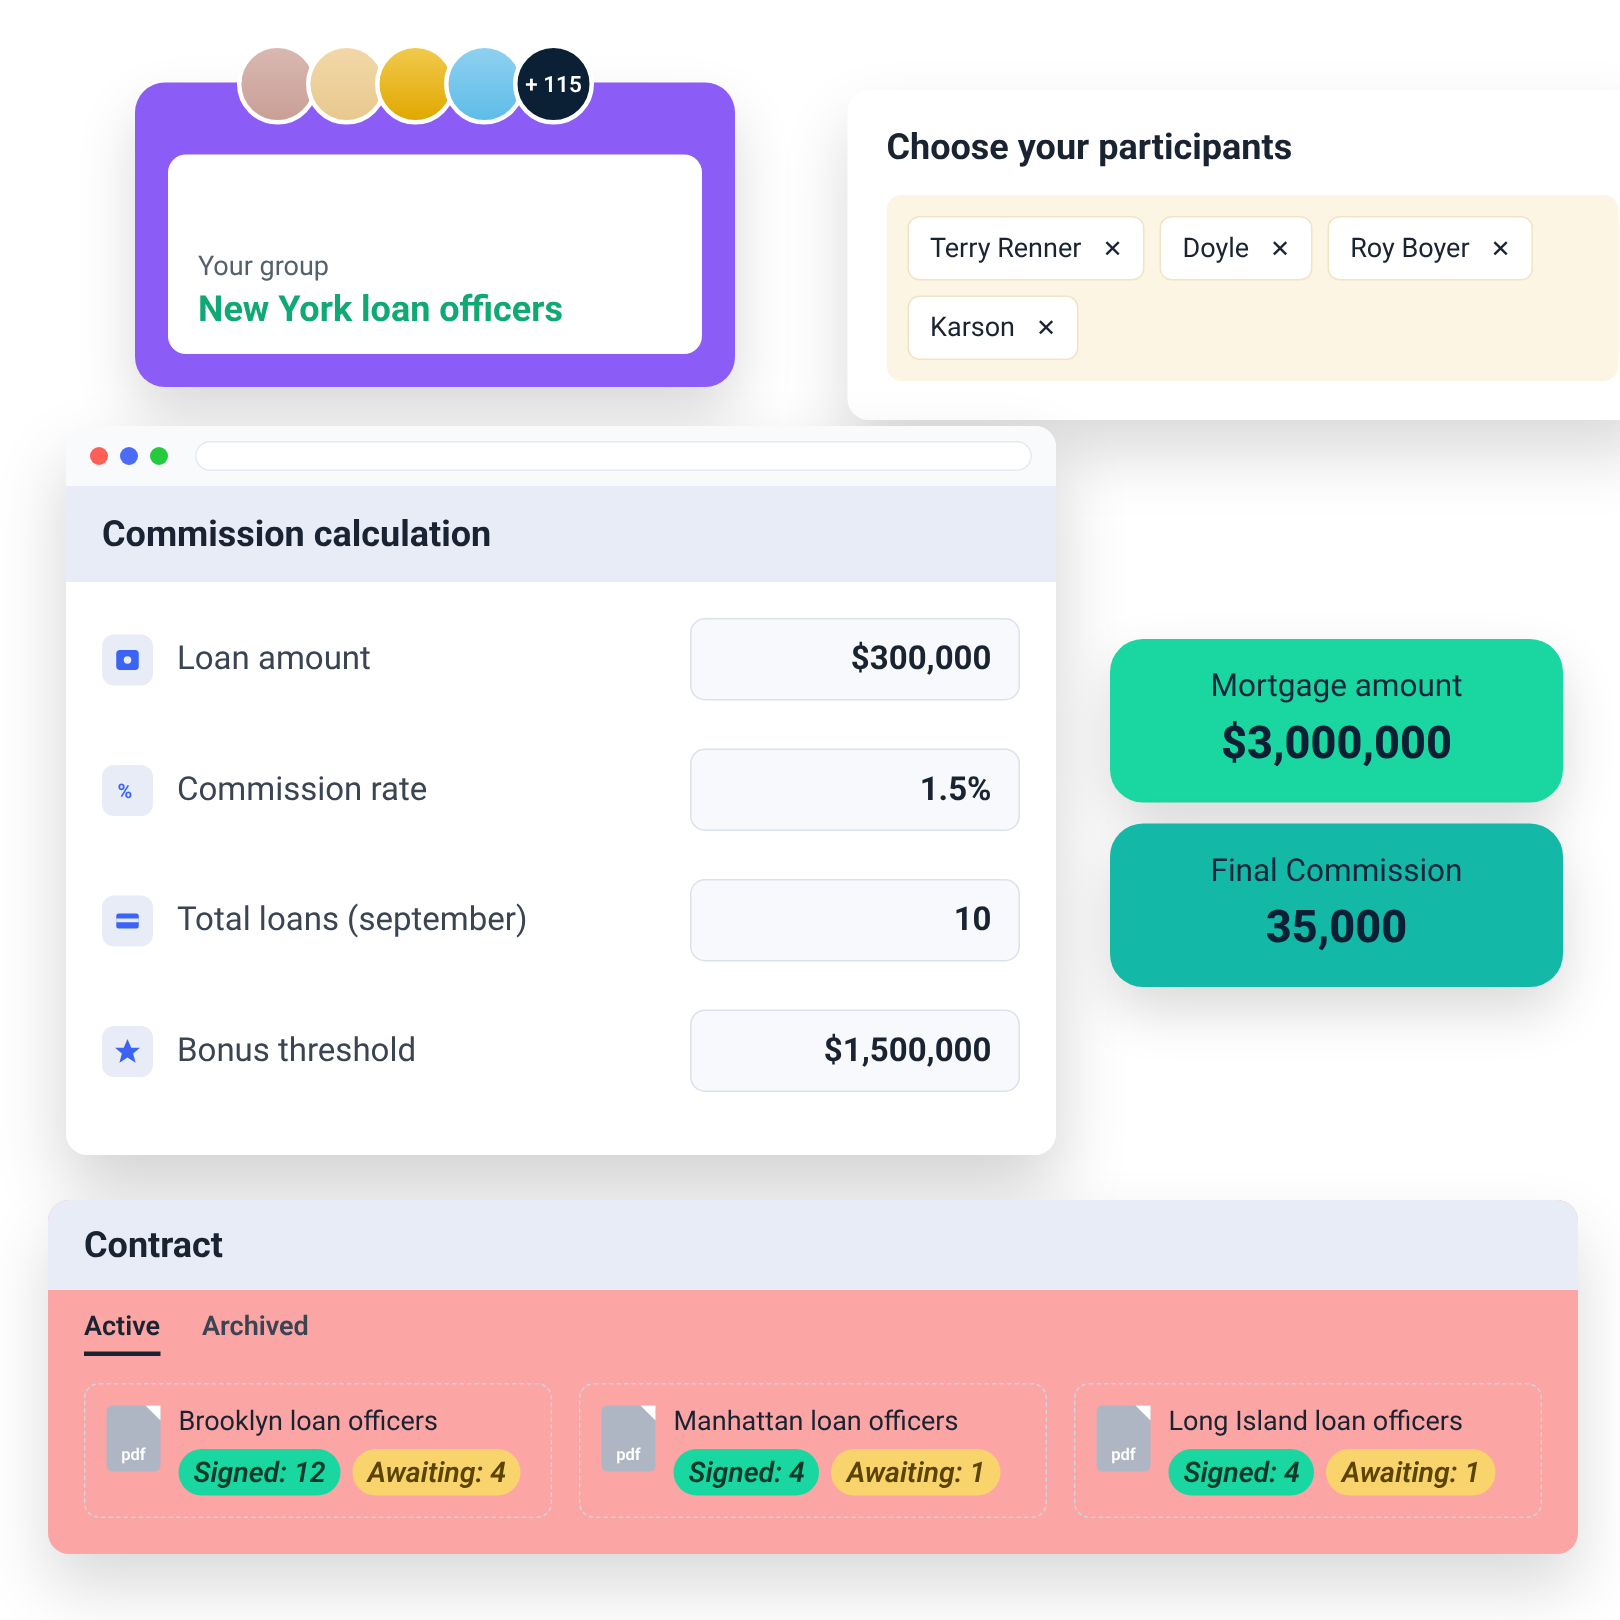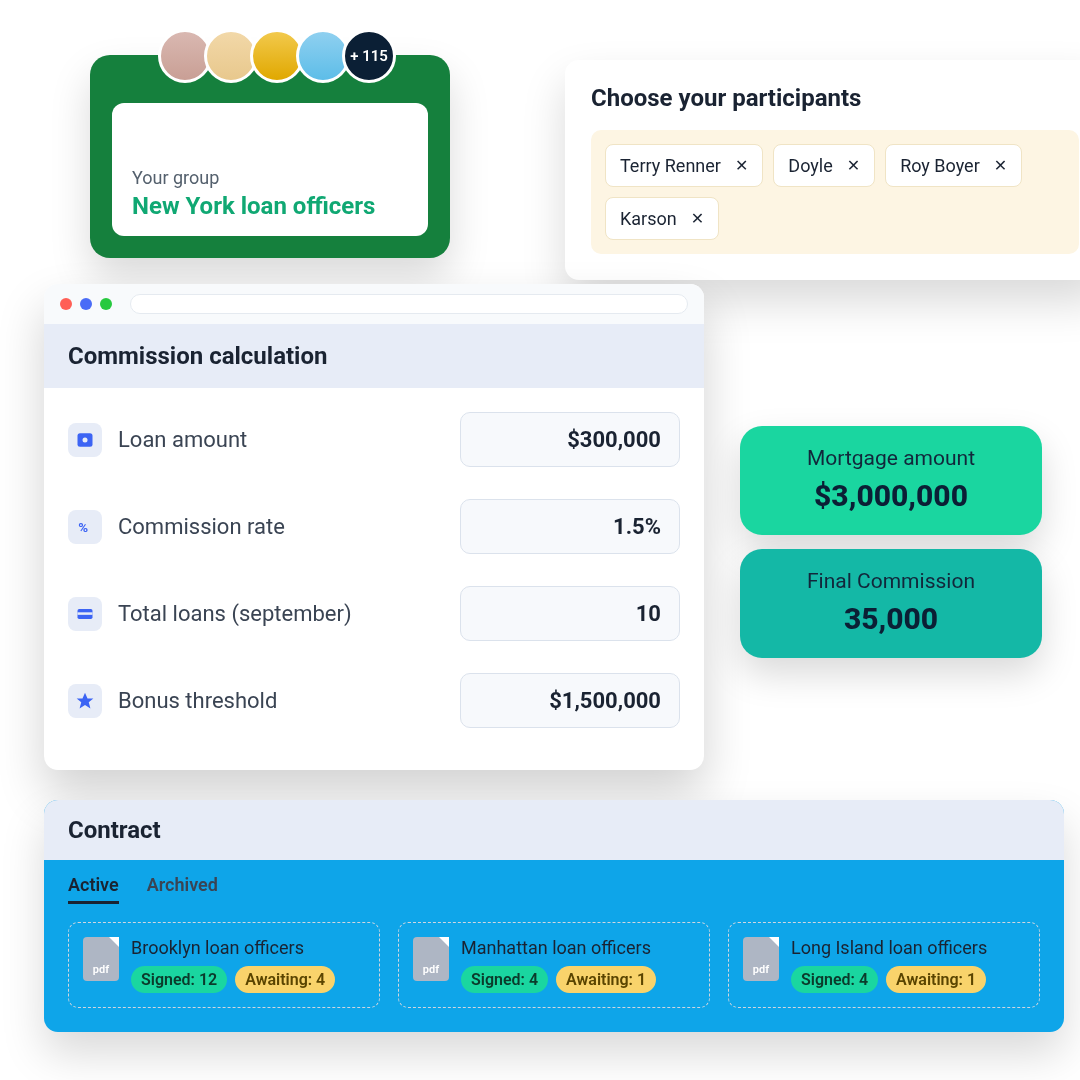--- a/index.html
+++ b/index.html
@@ -10,22 +10,22 @@
     height: 1080px;
     position: relative;
     color: #1a2332;
   }
 
   
   .group-card {
     position: absolute;
     left: 90px;
     top: 55px;
-    width: 360px;
-    background: #15803d;
+    width: 400px;
+    background: #8b5cf6;
     border-radius: 20px;
     padding: 48px 22px 22px 22px;
     box-shadow: 0 20px 40px rgba(0,0,0,0.15);
   }
   .avatar-row {
     position: absolute;
     top: -26px;
     left: 68px;
     display: flex;
   }
@@ -171,24 +171,24 @@
     box-shadow: 0 16px 36px rgba(0,0,0,0.15);
   }
   .result-card.green { background: #1ad6a0; }
   .result-card.orange { background: #14b8a6; }
   .result-label { font-size: 21px; color: #12273b; margin-bottom: 8px; }
   .result-value { font-size: 30px; font-weight: 800; color: #0b1f35; }
 
   
   .contract-card {
     position: absolute;
-    left: 44px;
+    left: 32px;
     top: 800px;
     width: 1020px;
-    background: #0ea5e9;
+    background: #fca5a5;
     border-radius: 14px;
     box-shadow: 0 22px 44px rgba(0,0,0,0.15);
     overflow: hidden;
   }
   .contract-header {
     background: #e7ecf7;
     padding: 16px 24px;
     font-size: 24px;
     font-weight: 700;
   }
@@ -224,23 +224,24 @@
     color: #fff; font-size: 11px; padding-bottom: 5px; font-weight:600;
   }
   .pdf-icon::before {
     content:""; position:absolute; top:0; right:0;
     border-style: solid; border-width: 0 10px 10px 0;
     border-color: transparent #fff transparent transparent;
   }
   .tile-title { font-size: 18px; color: #1a2332; margin-bottom: 8px; }
   .badges { display:flex; gap:8px; }
   .badge {
-    font-size: 16px; font-weight:600;
+    font-size: 19px; font-weight:600;
     padding: 4px 10px;
     border-radius: 999px;
+    font-style: italic;
   }
   .badge.signed { background:#1ad6a0; color:#0b3a2b; }
   .badge.await { background:#f9d36b; color:#5a4400; }
 </style>
 </head>
 <body>
 
 <div class="group-card">
   <div class="avatar-row">
     <div class="avatar av1"></div>

